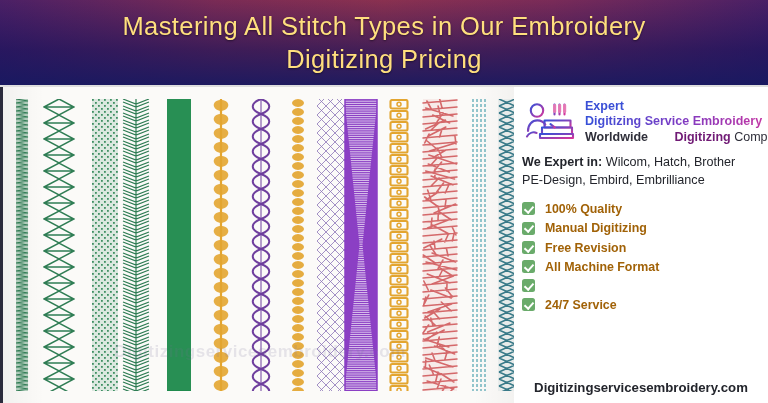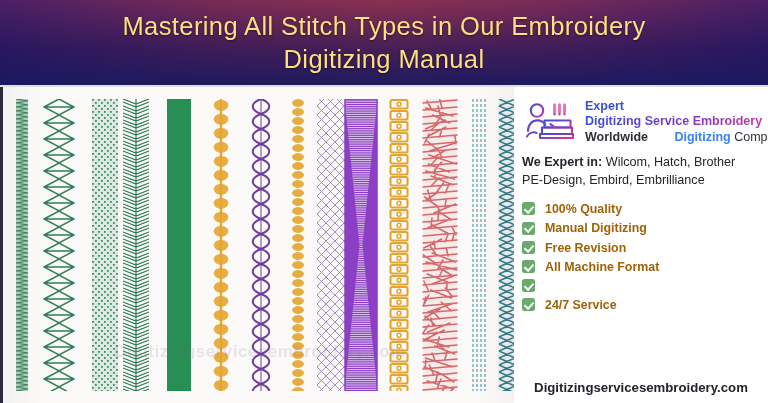--- a/index.html
+++ b/index.html
@@ -113,21 +113,21 @@
     color: #3a4fd6;
   }
   .logo-l2 {
     font-size: 12.5px; font-weight: bold; line-height: 1.22;
     background: linear-gradient(to right, #3550d8 0%, #7a3bc4 45%, #d6359b 100%);
     -webkit-background-clip: text; background-clip: text;
     -webkit-text-fill-color: transparent; color: transparent;
   }
   .logo-l3 { font-size: 12.5px; line-height: 1.22; white-space: nowrap; }
   .logo-l3 .w { font-weight: bold; color: #2f2f3a; }
-  .logo-l3 .d { font-weight: bold; color: #3b82f6; padding-left: 23px; }
+  .logo-l3 .d { font-weight: bold; color: #701a75; padding-left: 23px; }
   .logo-l3 .c { color: #2f2f3a; }
 
   #expert-in {
     font-size: 12.6px;
     line-height: 1.46;
     color: #23252c;
     padding-right: 6px;
   }
   #expert-in b { font-weight: bold; }
 
@@ -169,21 +169,21 @@
     color: #23252c;
   }
 </style>
 </head>
 <body>
 
 <div id="page">
 
   <div id="header">
     <div class="title-line l1">Mastering All Stitch Types in Our Embroidery</div>
-    <div class="title-line l2">Digitizing Manual</div>
+    <div class="title-line l2">Digitizing Pricing</div>
   </div>
   <div id="header-underline"></div>
 
   <div id="body">
 
     <div id="stitch-board">
       <div id="stitch-cols">
           <div class="stitch-col" style="left: 12px; width: 14px;">
             <svg width="14" height="292" viewBox="0 0 14 292" preserveAspectRatio="none" style="display:block">
               <rect x="1" y="0" width="12" height="292" fill="#2f7d54" opacity="0.35"></rect>

